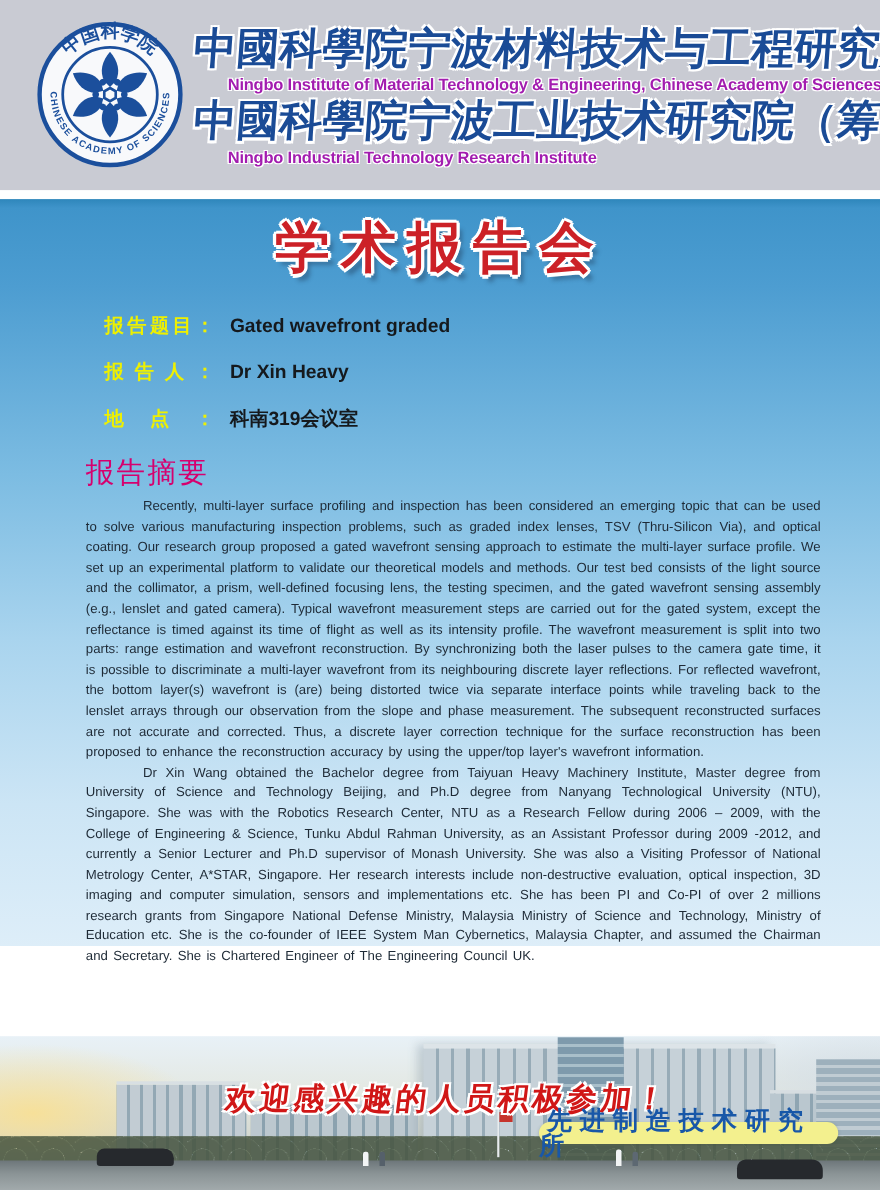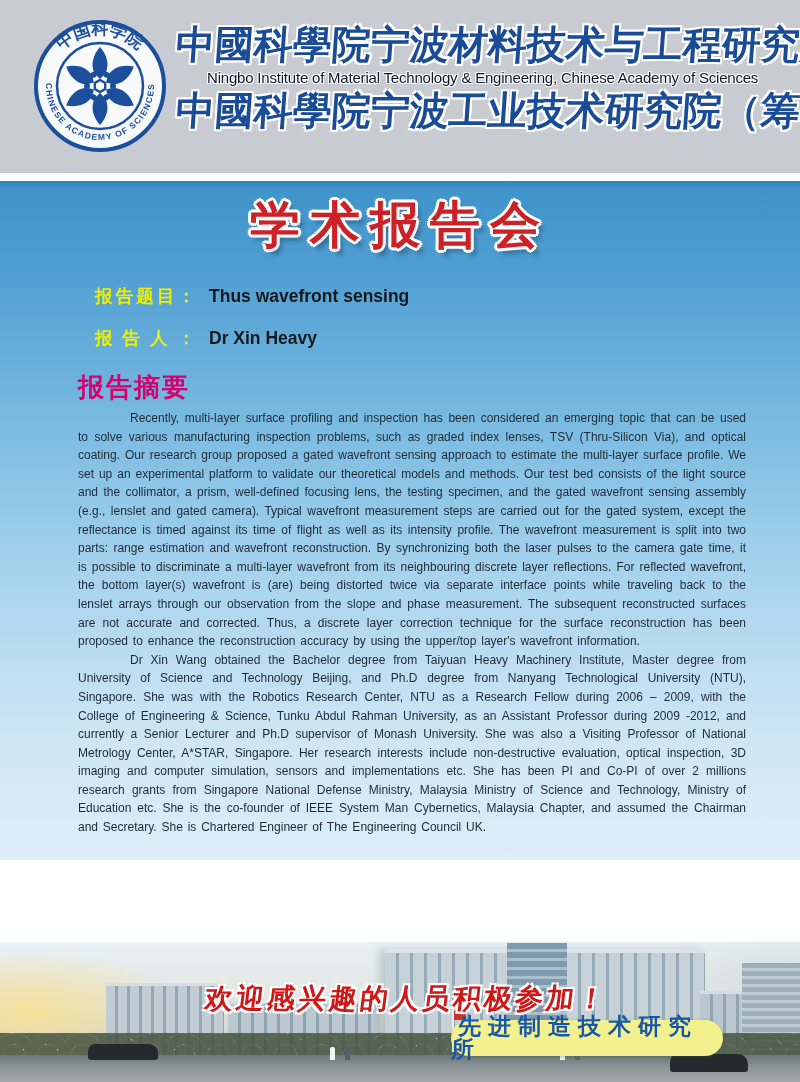--- a/index.html
+++ b/index.html
@@ -10,21 +10,21 @@
   
   .header { position:relative; width:800px; height:173px; background:#c9cbd3; }
   .logo { position:absolute; left:33px; top:19px; width:134px; height:134px; }
   .org-block { position:absolute; left:176px; top:22px; width:620px; }
   .org-zh {
     font-size:39px; font-weight:bold; color:#1a4b96; line-height:46px; white-space:nowrap;
     transform:skewX(-4deg); transform-origin:left;
     text-shadow:-2px -2px 0 #fff, 2px -2px 0 #fff, -2px 2px 0 #fff, 2px 2px 0 #fff, 0 2px 0 #fff, 2px 0 0 #fff;
   }
   .org-en {
-    font-size:15px; font-weight:normal; color:#0f172a; line-height:20px; white-space:nowrap; letter-spacing:-0.2px;
+    font-size:15px; font-weight:bold; color:#a21caf; line-height:20px; white-space:nowrap; letter-spacing:-0.2px;
     text-shadow:-1px -1px 0 #fff, 1px -1px 0 #fff, -1px 1px 0 #fff, 1px 1px 0 #fff;
     padding-left:31px;
   }
   .gap-strip { position:absolute; left:0; top:173px; width:800px; height:8px; background:#ffffff; }
 
   
   .body-sec {
     position:absolute; left:0; top:181px; width:800px; height:679px;
     background:linear-gradient(180deg, #2e86bb 0px, #3f94ca 8px, #4d9dd1 80px,
       #7cbce2 250px, #a9d4ee 400px, #cce5f5 550px, #e0eff9 700px, #ecf5fb 830px, #f0f7fc 901px);
@@ -41,21 +41,21 @@
       0 -3px 0 #fff, 0 3px 0 #fff, -3px 0 0 #fff, 3px 0 0 #fff, 5px 6px 4px rgba(30,60,90,0.45);
   }
 
   .info-list { margin:30px 0 0 95px; display:flex; flex-direction:column; gap:20px; }
   .info-row { display:flex; align-items:flex-end; font-size:17.5px; font-weight:bold; line-height:22px; }
   .info-label { width:100px; color:#eef000; text-align:justify; text-align-last:justify; flex:0 0 100px; }
   .info-value { margin-left:14px; color:#15191d; }
 
   .sec-heading {
     margin:24px 0 6px 78px; font-family:"Liberation Serif", serif;
-    font-size:26px; font-weight:bold; color:#d6006e; line-height:30px; letter-spacing:2px;
+    font-size:26px; font-weight:normal; color:#d6006e; line-height:30px; letter-spacing:2px;
   }
   .para {
     padding:0 54px 0 78px; text-align:justify;
     font-size:12px; line-height:18.6px; color:#1e2a36; text-indent:52px; word-spacing:1.5px;
   }
 
   
   .photo {
     position:absolute; left:0; bottom:0; width:800px; height:140px; z-index:1;
     background:
@@ -110,21 +110,21 @@
   .p1 { left:330px; } .p2 { left:345px; background:#55606a; } .p3 { left:560px; height:15px; }
   .p4 { left:575px; background:#5d6872; }
 
   .welcome {
     position:absolute; left:205px; top:38px; z-index:3; white-space:nowrap;
     font-family:"Liberation Serif", serif; font-weight:bold; font-size:28px; letter-spacing:3px;
     color:#d01717; transform:skewX(-7deg);
     text-shadow:-2px -2px 0 #fff, 2px -2px 0 #fff, -2px 2px 0 #fff, 2px 2px 0 #fff, 0 2px 0 #fff, 2px 0 0 #fff;
   }
   .badge {
-    position:absolute; left:451px; top:78px; z-index:3; width:272px; height:36px;
+    position:absolute; left:490px; top:78px; z-index:3; width:272px; height:20px;
     background:#f3f08e; border-radius:18px; display:flex; align-items:center; justify-content:center;
     box-shadow:0 1px 3px rgba(60,80,60,0.3);
   }
   .badge-text { font-size:23px; font-weight:bold; color:#1857a8; letter-spacing:7px; text-indent:7px; line-height:1; }
 
   
   .logo svg { width:134px; height:134px; }
 </style>
 </head>
 <body>
@@ -164,38 +164,43 @@
             <circle cx="0" cy="-13" r="3" transform="rotate(330)"></circle>
           </g>
           <path d="M0,-6 L5.2,-3 L5.2,3 L0,6 L-5.2,3 L-5.2,-3 Z" fill="none" stroke="#1b4f9c" stroke-width="2.4"></path>
         </g>
       </svg>
     </div>
     <div class="org-block">
       <div class="org-zh">中國科學院宁波材料技术与工程研究所</div>
       <div class="org-en">Ningbo Institute of Material Technology &amp; Engineering, Chinese Academy of Sciences</div>
       <div class="org-zh">中國科學院宁波工业技术研究院（筹）</div>
+      <div class="org-en">Ningbo Industrial Technology Research Institute</div>
     </div>
   </div>
   <div class="gap-strip"></div>
 
   <div class="body-sec">
     <div class="watermark">❋</div>
 
     <div class="content">
       <div class="main-title">学术报告会</div>
 
       <div class="info-list">
         <div class="info-row">
           <span class="info-label">报告题目：</span>
-          <span class="info-value">Thus wavefront sensing</span>
+          <span class="info-value">Gated wavefront graded</span>
         </div>
         <div class="info-row">
           <span class="info-label">报告人：</span>
           <span class="info-value">Dr Xin Heavy</span>
+        </div>
+        <div class="info-row">
+          <span class="info-label">地点：</span>
+          <span class="info-value">科南319会议室</span>
         </div>
       </div>
 
       <div class="sec-heading">报告摘要</div>
       <div class="para">Recently, multi-layer surface profiling and inspection has been considered an emerging topic that can be used to solve various manufacturing inspection problems, such as graded index lenses, TSV (Thru-Silicon Via), and optical coating. Our research group proposed a gated wavefront sensing approach to estimate the multi-layer surface profile. We set up an experimental platform to validate our theoretical models and methods. Our test bed consists of the light source and the collimator, a prism, well-defined focusing lens, the testing specimen, and the gated wavefront sensing assembly (e.g., lenslet and gated camera). Typical wavefront measurement steps are carried out for the gated system, except the reflectance is timed against its time of flight as well as its intensity profile. The wavefront measurement is split into two parts: range estimation and wavefront reconstruction. By synchronizing both the laser pulses to the camera gate time, it is possible to discriminate a multi-layer wavefront from its neighbouring discrete layer reflections. For reflected wavefront, the bottom layer(s) wavefront is (are) being distorted twice via separate interface points while traveling back to the lenslet arrays through our observation from the slope and phase measurement. The subsequent reconstructed surfaces are not accurate and corrected. Thus, a discrete layer correction technique for the surface reconstruction has been proposed to enhance the reconstruction accuracy by using the upper/top layer's wavefront information.</div>
 
       <div class="para">Dr Xin Wang obtained the Bachelor degree from Taiyuan Heavy Machinery Institute, Master degree from University of Science and Technology Beijing, and Ph.D degree from Nanyang Technological University (NTU), Singapore. She was with the Robotics Research Center, NTU as a Research Fellow during 2006 – 2009, with the College of Engineering &amp; Science, Tunku Abdul Rahman University, as an Assistant Professor during 2009 -2012, and currently a Senior Lecturer and Ph.D supervisor of Monash University. She was also a Visiting Professor of National Metrology Center, A*STAR, Singapore. Her research interests include non-destructive evaluation, optical inspection, 3D imaging and computer simulation, sensors and implementations etc. She has been PI and Co-PI of over 2 millions research grants from Singapore National Defense Ministry, Malaysia Ministry of Science and Technology, Ministry of Education etc. She is the co-founder of IEEE System Man Cybernetics, Malaysia Chapter, and assumed the Chairman and Secretary. She is Chartered Engineer of The Engineering Council UK.</div>
     </div>
   </div>
 

